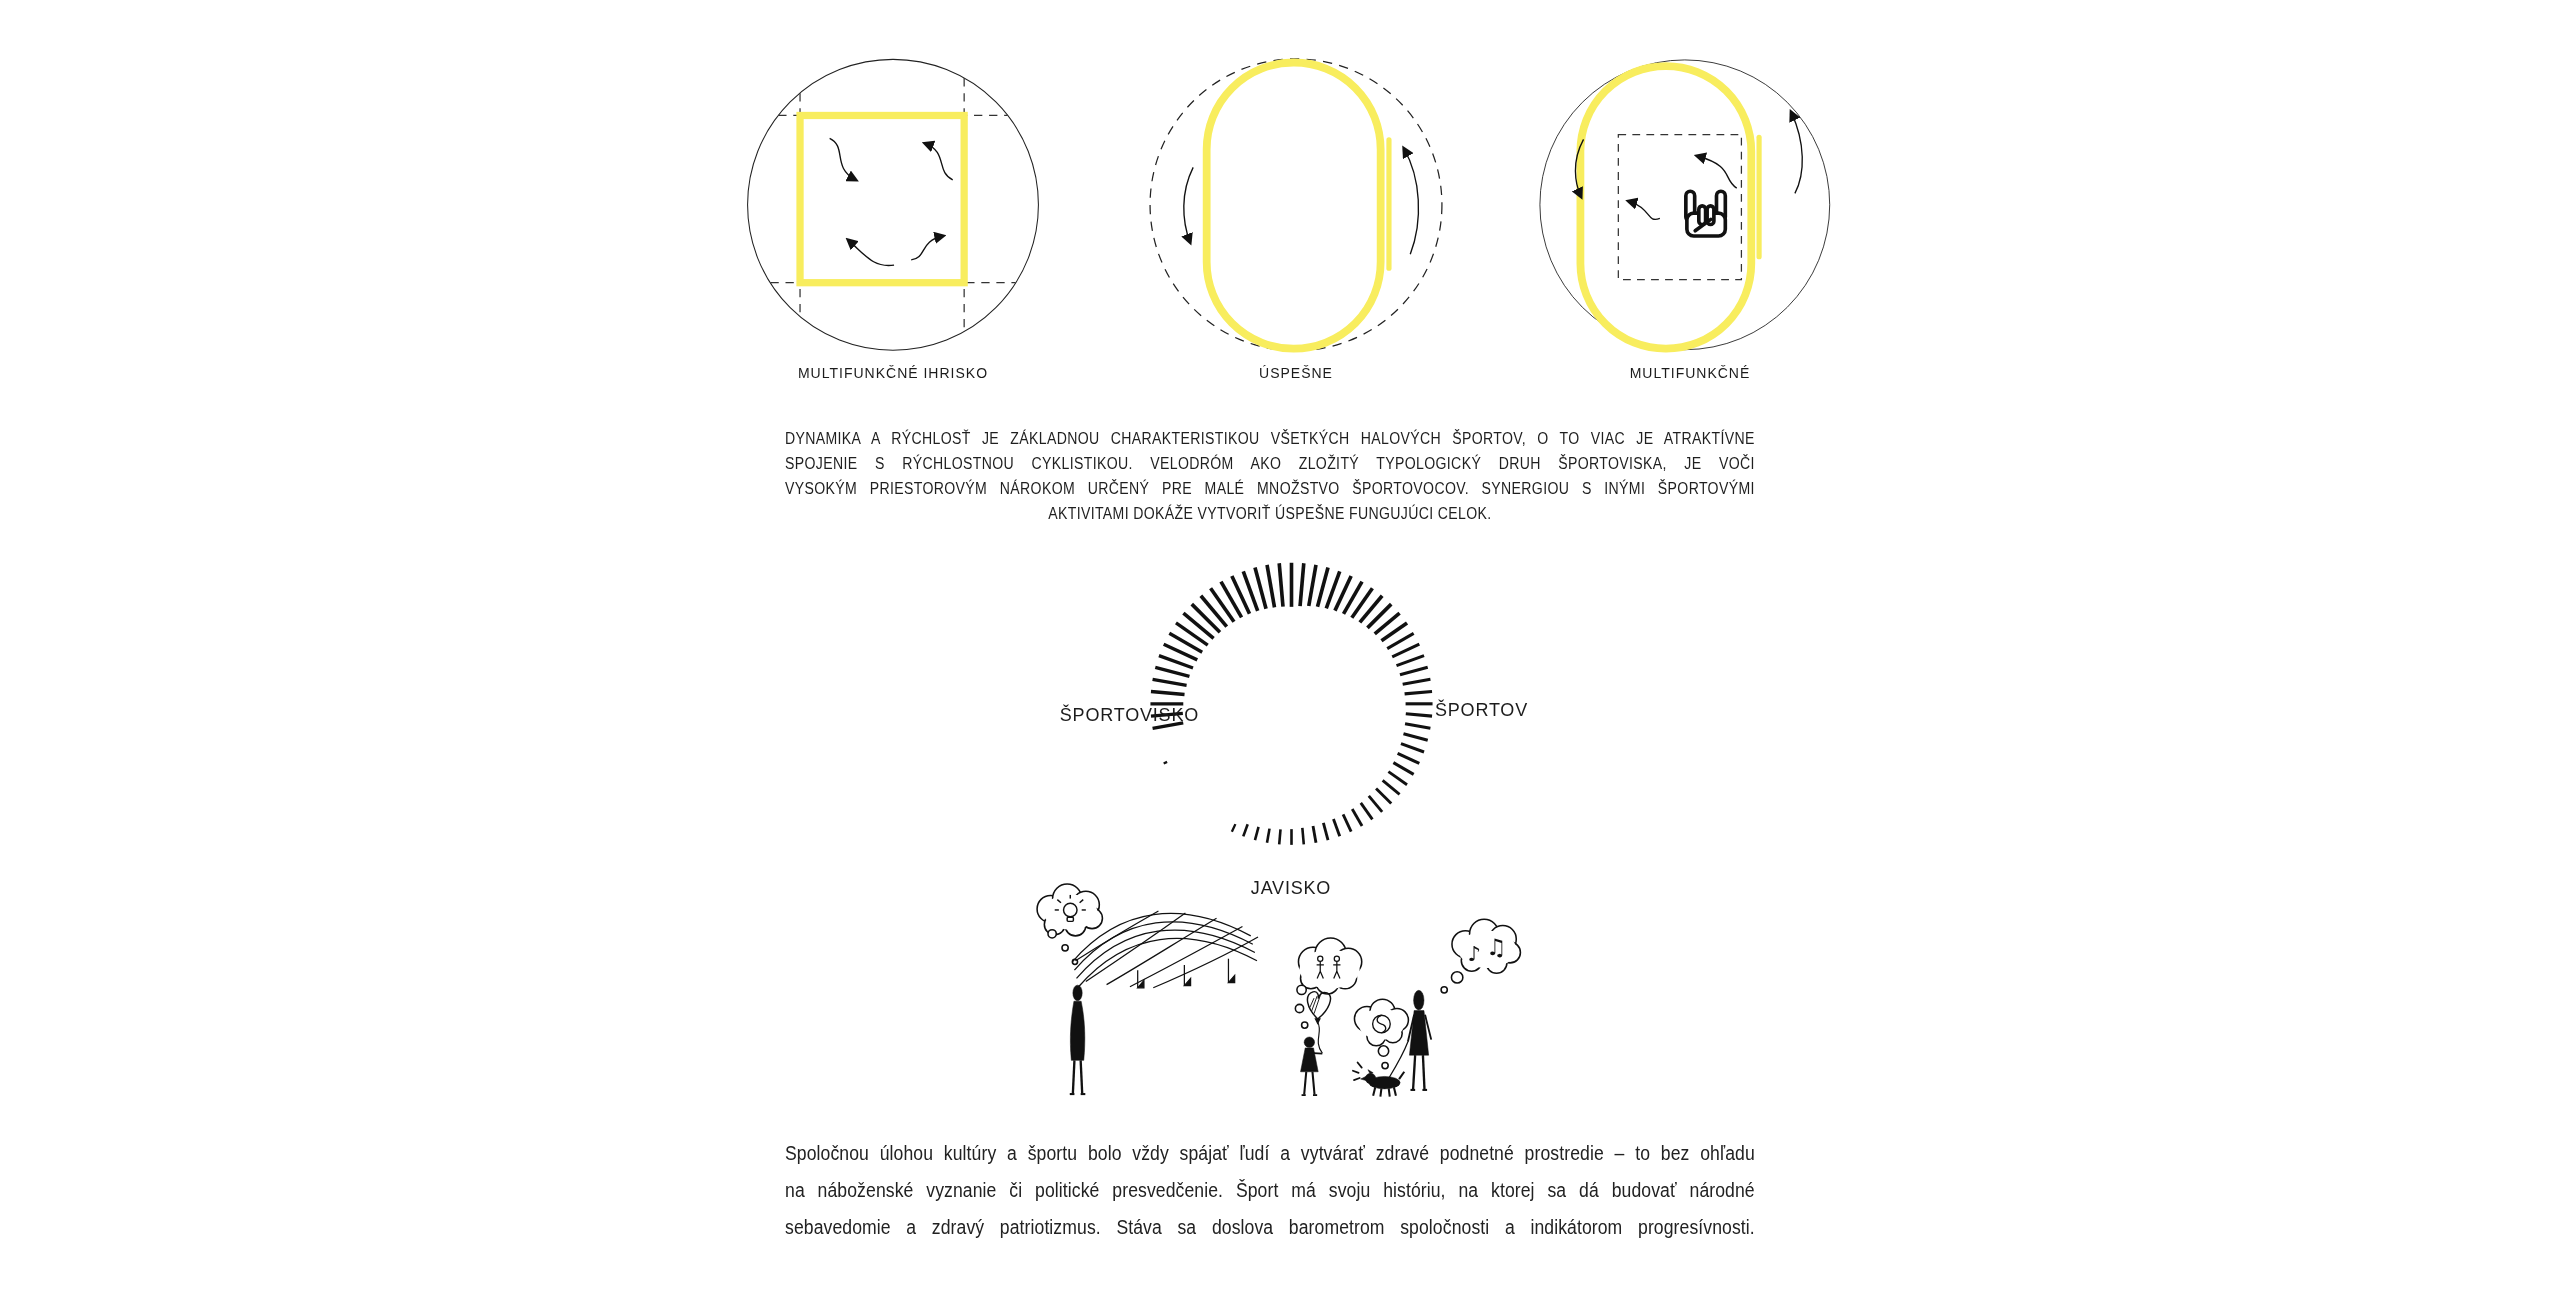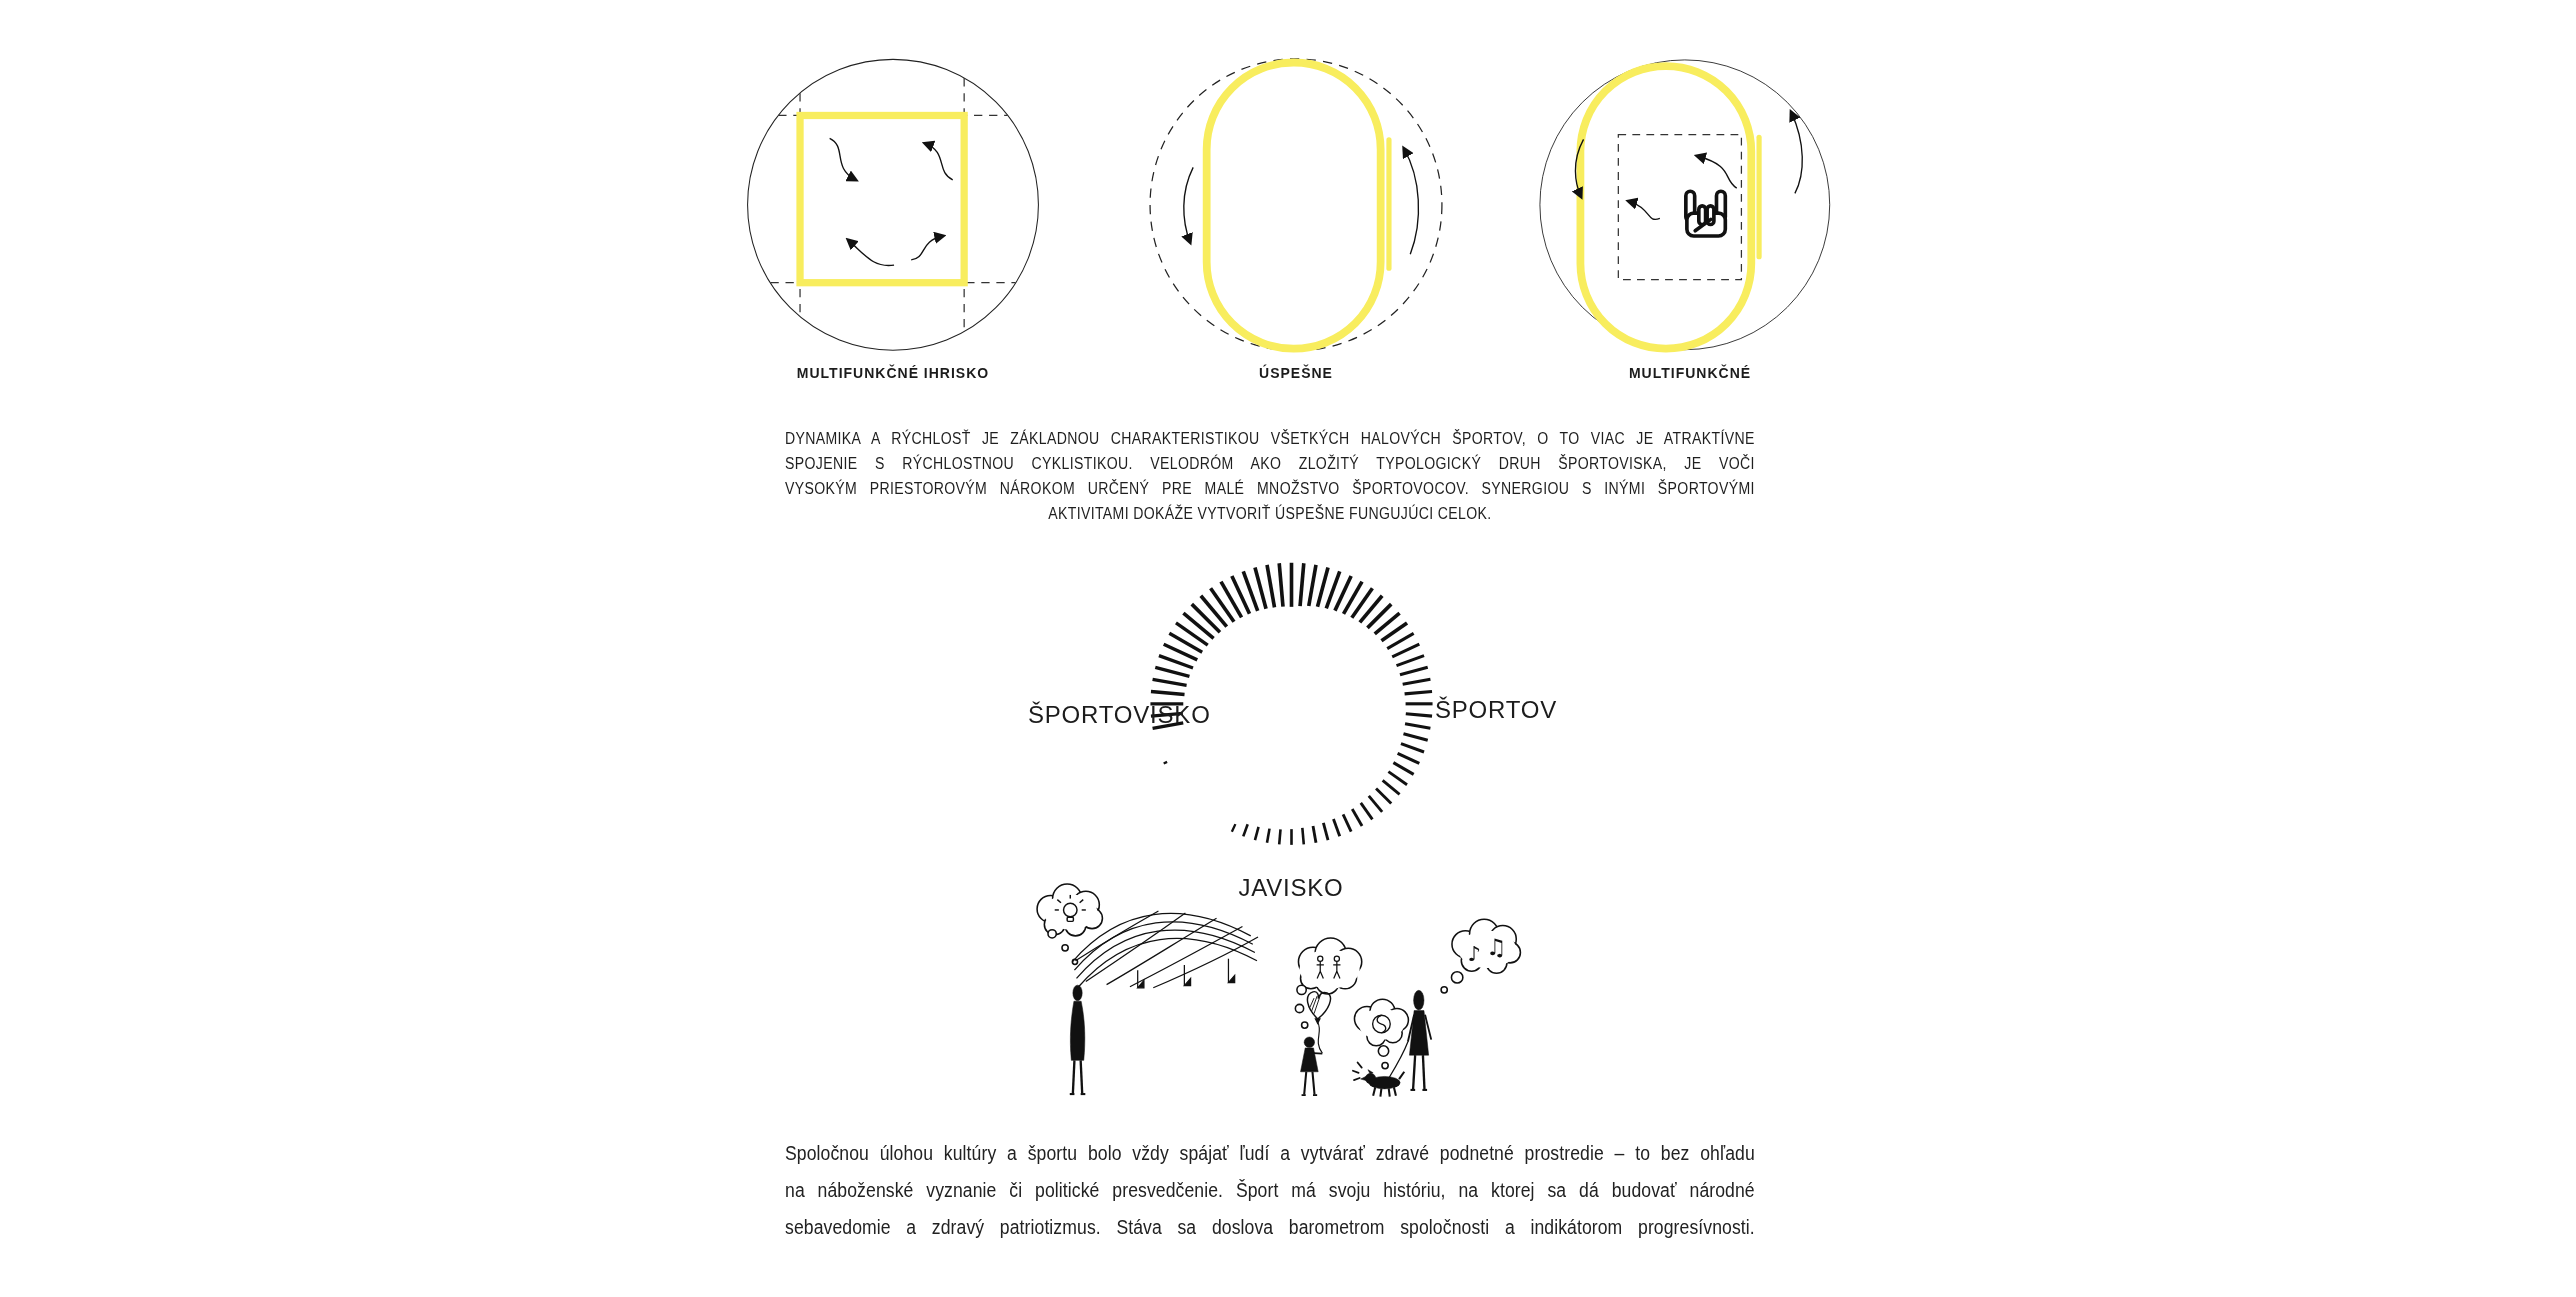--- a/index.html
+++ b/index.html
@@ -2,31 +2,31 @@
 <html style="font-size:8.3px"><head>
 <meta charset="utf-8">
 <style>
   html,body{margin:0;padding:0;background:#ffffff;}
   #canvas{position:relative;width:2576px;height:1297px;background:#ffffff;overflow:hidden;
           font-family:"Liberation Sans",sans-serif;color:#1c1c1c;}
   .abs{position:absolute;}
   svg{display:block;overflow:visible;}
   
   .diagram-label{position:absolute;text-align:center;font-size:14px;letter-spacing:1px;
-                 color:#1c1c1c;line-height:21px;font-weight:700;}
+                 color:#1c1c1c;line-height:21px;font-weight:400;}
   
   .para{position:absolute;transform:scaleX(0.88);transform-origin:left top;}
   .para .jline{text-align:justify;text-align-last:justify;white-space:normal;}
   .para .cline{text-align:center;text-align-last:center;}
   #intro{left:785px;top:426px;width:1102px;font-size:16px;line-height:25px;
          letter-spacing:0.4px;color:#1f1f1f;}
   #outro{left:785px;top:1135px;width:1102px;font-size:20px;line-height:37px;
          letter-spacing:0.1px;color:#222222;}
   
-  .wheel-label{position:absolute;font-size:24px;letter-spacing:0.8px;color:#1c1c1c;
+  .wheel-label{position:absolute;font-size:18px;letter-spacing:0.8px;color:#1c1c1c;
                line-height:26px;font-weight:400;}
   #lbl-sportovisko{left:1028px;top:702px;width:171px;text-align:right;}
   #lbl-hladisko{left:1435px;top:697px;}
   #lbl-javisko{left:1213px;top:875px;width:156px;text-align:center;}
 </style>
 </head>
 <body>
 
 <div id="canvas">
 

